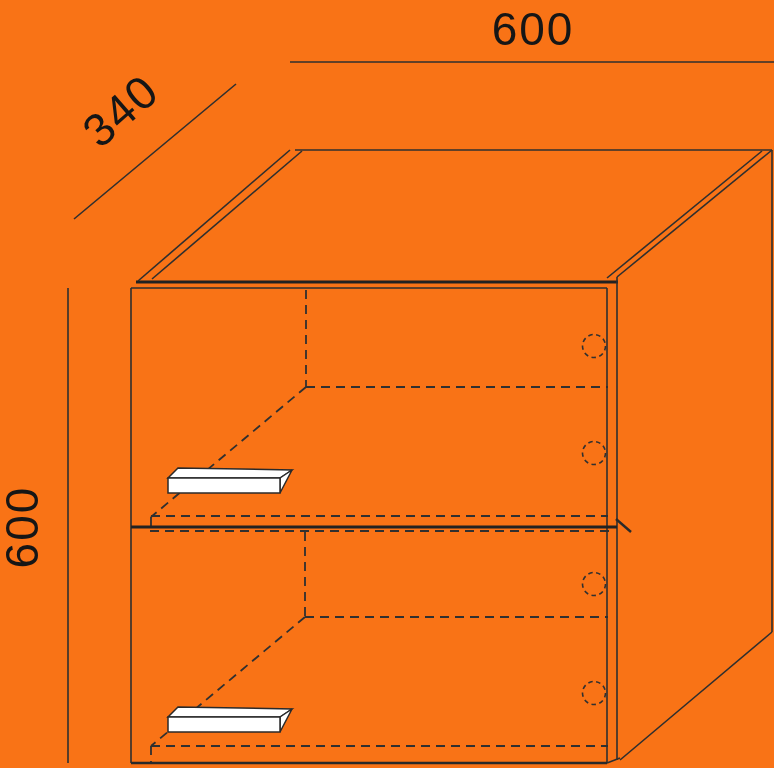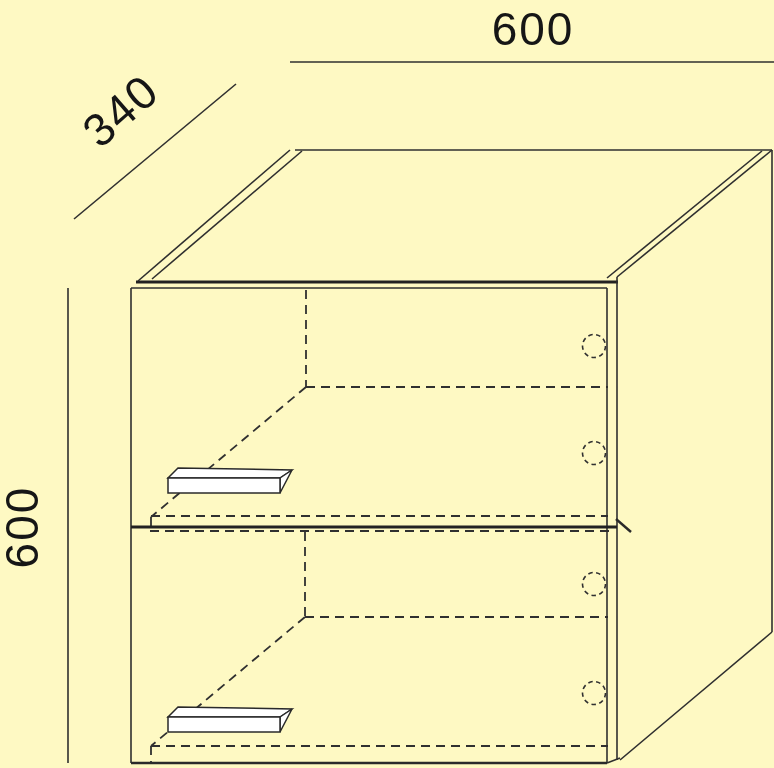--- a/index.html
+++ b/index.html
@@ -8,21 +8,21 @@
     background: #ffffff;
     width: 774px;
     height: 768px;
     overflow: hidden;
     font-family: "Liberation Sans", sans-serif;
   }
   .drawing-stage {
     position: relative;
     width: 774px;
     height: 768px;
-    background: #fef9c3;
+    background: #f97316;
   }
   svg { display: block; }
   .dim-text {
     font-family: "Liberation Sans", sans-serif;
     font-size: 46px;
     font-weight: 400;
     letter-spacing: 2px;
     fill: #161616;
   }
   .thin  { stroke: #2f2f2f; stroke-width: 1.6; fill: none; stroke-linecap: butt; }

